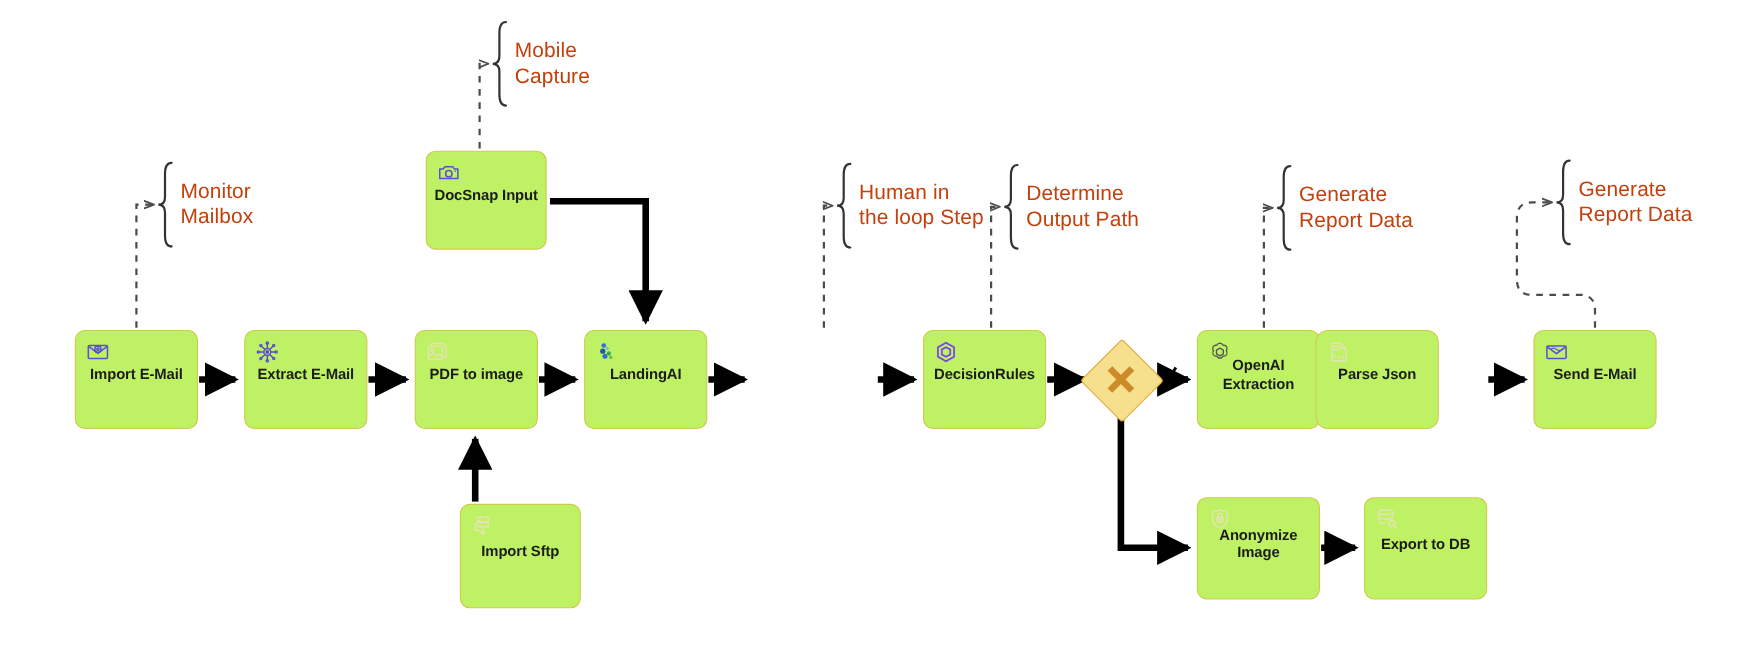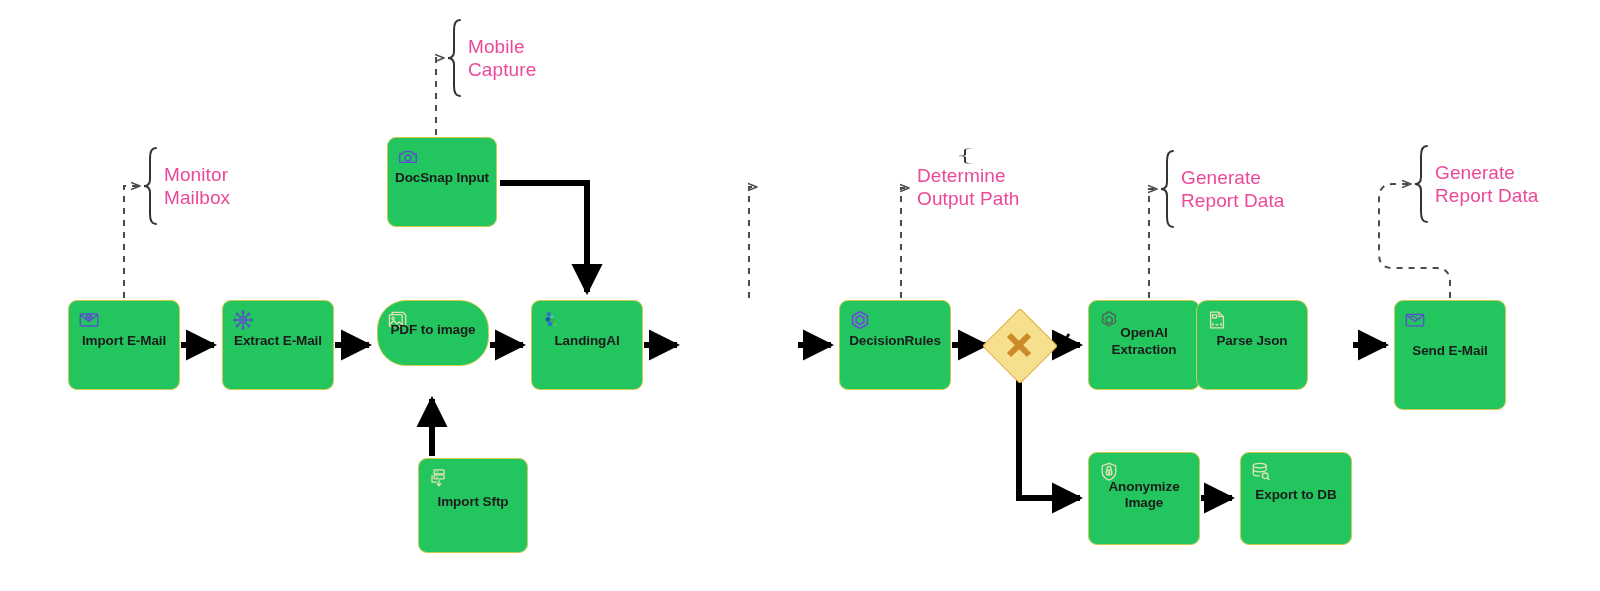--- a/index.html
+++ b/index.html
@@ -22,21 +22,21 @@
     position: absolute;
     left: 0;
     top: 0;
     width: 1600px;
     height: 591px;
     pointer-events: none;
   }
   .node {
     position: absolute;
     box-sizing: border-box;
-    background: #22c55e;
+    background: #bef264;
     border: 1.6px solid #cfca4e;
     border-radius: 9px;
     display: flex;
     align-items: center;
     justify-content: center;
   }
   .node .node-label {
     font-size: 13.5px;
     font-weight: bold;
     color: #1c1c1c;
@@ -80,21 +80,21 @@
     position: absolute;
     display: flex;
     align-items: center;
   }
   .annot .brace {
     width: 16px;
     flex: 0 0 16px;
   }
   .annot .annot-text {
     font-size: 19px;
-    color: #ec4899;
+    color: #c2410c;
     line-height: 1.22;
     white-space: pre-line;
     margin-left: 6px;
     letter-spacing: 0.1px;
   }
 </style>
 </head>
 <body>
 
 <div id="canvas">
@@ -174,21 +174,21 @@
           <line x1="14.4" y1="9.6" x2="17.6" y2="6.4"></line>
             <circle cx="18.4" cy="5.6" r="1"></circle>
           <line x1="9.6" y1="14.4" x2="6.4" y2="17.6"></line>
             <circle cx="5.6" cy="18.4" r="1"></circle>
         </g>
       </svg>
     </span>
     <span class="node-label">Extract E-Mail</span>
   </div>
 
-  <div class="node lbl-top" style="left:377px;top:300px;width:112px;height:66px;border-radius:29px;">
+  <div class="node lbl-top" style="left:377px;top:300px;width:112px;height:90px;">
     <span class="node-icon">
       <svg viewBox="0 0 24 24" width="22" height="22" fill="none" stroke="#e5e2b6" stroke-width="1.4" stroke-linejoin="round">
         <rect x="2.6" y="6.2" width="14" height="13" rx="1.4"></rect>
         <path d="M5.6 6.2 V3.6 h11.8 l3 3 v11.6 h-2.8"></path>
         <circle cx="6.6" cy="10.2" r="1.3"></circle>
         <path d="M2.8 17.2 L7.4 12.6 L11 16.2 L13.4 14 L16.4 17"></path>
       </svg>
     </span>
     <span class="node-label">PDF to image</span>
   </div>
@@ -238,21 +238,21 @@
         <path d="M14 3.4 v5 h5"></path>
         <rect x="7" y="6.4" width="4.6" height="3.4" rx="0.4"></rect>
         <path d="M8.6 15.6 q-1.4 0 -1.4 1.3 v1.6"></path>
         <path d="M15.4 15.6 q1.4 0 1.4 1.3 v1.6"></path>
         <line x1="10.4" y1="17.2" x2="13.6" y2="17.2"></line>
       </svg>
     </span>
     <span class="node-label">Parse Json</span>
   </div>
 
-  <div class="node lbl-top" style="left:1394px;top:300px;width:112px;height:110px;padding-left:20px;">
+  <div class="node lbl-top" style="left:1394px;top:300px;width:112px;height:90px;padding-left:20px;">
     <span class="node-icon">
       <svg viewBox="0 0 24 24" width="22" height="22" fill="none" stroke="#5b4fcf" stroke-width="1.5" stroke-linejoin="round">
         <rect x="2.5" y="6" width="19" height="12.4" rx="1"></rect>
         <path d="M2.5 6.6 L12 13.6 L21.5 6.6"></path>
         <path d="M6 9.4 q3 -2.6 6 0 q3 2.6 6 0" stroke-width="1.3"></path>
       </svg>
     </span>
     <span class="node-label">Send E-Mail</span>
   </div>
 
@@ -323,22 +323,29 @@
   </div>
 
   <div class="annot" style="left:446px;top:18px;">
     <svg class="brace" viewBox="0 0 16 80" width="16" height="80" preserveAspectRatio="none">
       <path d="M14 2 Q8 2 8 12 V33 Q8 40 2 40 Q8 40 8 47 V68 Q8 78 14 78" fill="none" stroke="#333333" stroke-width="2" stroke-linecap="round"></path>
     </svg>
     <span class="annot-text">Mobile
 Capture</span>
   </div>
 
-
-  <div class="annot" style="left:911px;top:148px;flex-direction:column;">
+  <div class="annot" style="left:759px;top:147px;">
+    <svg class="brace" viewBox="0 0 16 80" width="16" height="80" preserveAspectRatio="none">
+      <path d="M14 2 Q8 2 8 12 V33 Q8 40 2 40 Q8 40 8 47 V68 Q8 78 14 78" fill="none" stroke="#333333" stroke-width="2" stroke-linecap="round"></path>
+    </svg>
+    <span class="annot-text">Human in
+the loop Step</span>
+  </div>
+
+  <div class="annot" style="left:911px;top:148px;">
     <svg class="brace" viewBox="0 0 16 80" width="16" height="80" preserveAspectRatio="none">
       <path d="M14 2 Q8 2 8 12 V33 Q8 40 2 40 Q8 40 8 47 V68 Q8 78 14 78" fill="none" stroke="#333333" stroke-width="2" stroke-linecap="round"></path>
     </svg>
     <span class="annot-text">Determine
 Output Path</span>
   </div>
 
   <div class="annot" style="left:1159px;top:149px;">
     <svg class="brace" viewBox="0 0 16 80" width="16" height="80" preserveAspectRatio="none">
       <path d="M14 2 Q8 2 8 12 V33 Q8 40 2 40 Q8 40 8 47 V68 Q8 78 14 78" fill="none" stroke="#333333" stroke-width="2" stroke-linecap="round"></path>

